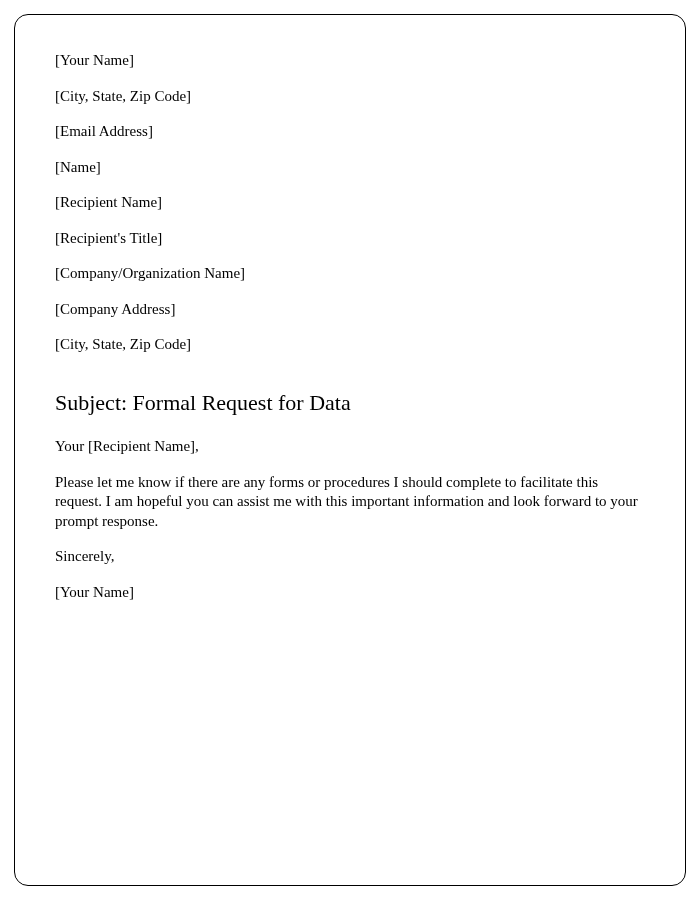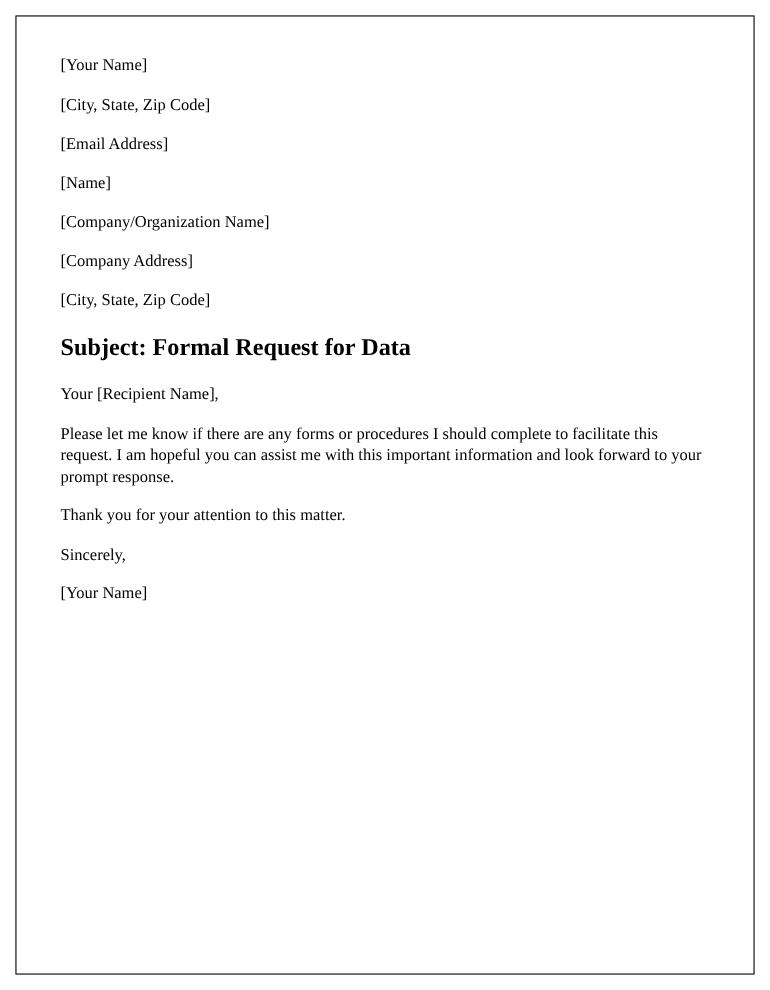--- a/index.html
+++ b/index.html
@@ -1,18 +1,19 @@
 <!DOCTYPE html>
 <html><head>
   <meta charset="utf-8">
   <style>
     * {
       margin: 0;
       padding: 0;
       box-sizing: border-box;
+      border-radius: 14px;
     }
     body {
       font-family: "Times New Roman", Times, serif;
       background: #fff;
       width: 700px;
       height: 900px;
       padding: 14px;
     }
     .page {
       border: 1px solid #000;
@@ -21,40 +22,41 @@
       padding: 36px 40px;
       font-size: 15px;
       color: #000;
       line-height: 1.3;
     }
     .header-line {
       margin-bottom: 16px;
     }
     .subject {
       font-size: 22px;
-      font-weight: bold;
-      margin-top: 18px;
+      font-weight: normal;
+      margin-top: 34px;
       margin-bottom: 20px;
     }
     .paragraph {
       margin-bottom: 16px;
     }
   </style>
 </head>
 <body>
 
 <div class="page">
   <div class="header-line">[Your Name]</div>
   <div class="header-line">[City, State, Zip Code]</div>
   <div class="header-line">[Email Address]</div>
   <div class="header-line">[Name]</div>
+  <div class="header-line">[Recipient Name]</div>
+  <div class="header-line">[Recipient's Title]</div>
   <div class="header-line">[Company/Organization Name]</div>
   <div class="header-line">[Company Address]</div>
   <div class="header-line">[City, State, Zip Code]</div>
 
   <h2 class="subject">Subject: Formal Request for Data</h2>
 
   <div class="paragraph">Your [Recipient Name],</div>
   <div class="paragraph">Please let me know if there are any forms or procedures I should complete to facilitate this request. I am hopeful you can assist me with this important information and look forward to your prompt response.</div>
-  <div class="paragraph">Thank you for your attention to this matter.</div>
   <div class="paragraph">Sincerely,</div>
   <div class="paragraph">[Your Name]</div>
 </div>
 
 </body></html>

